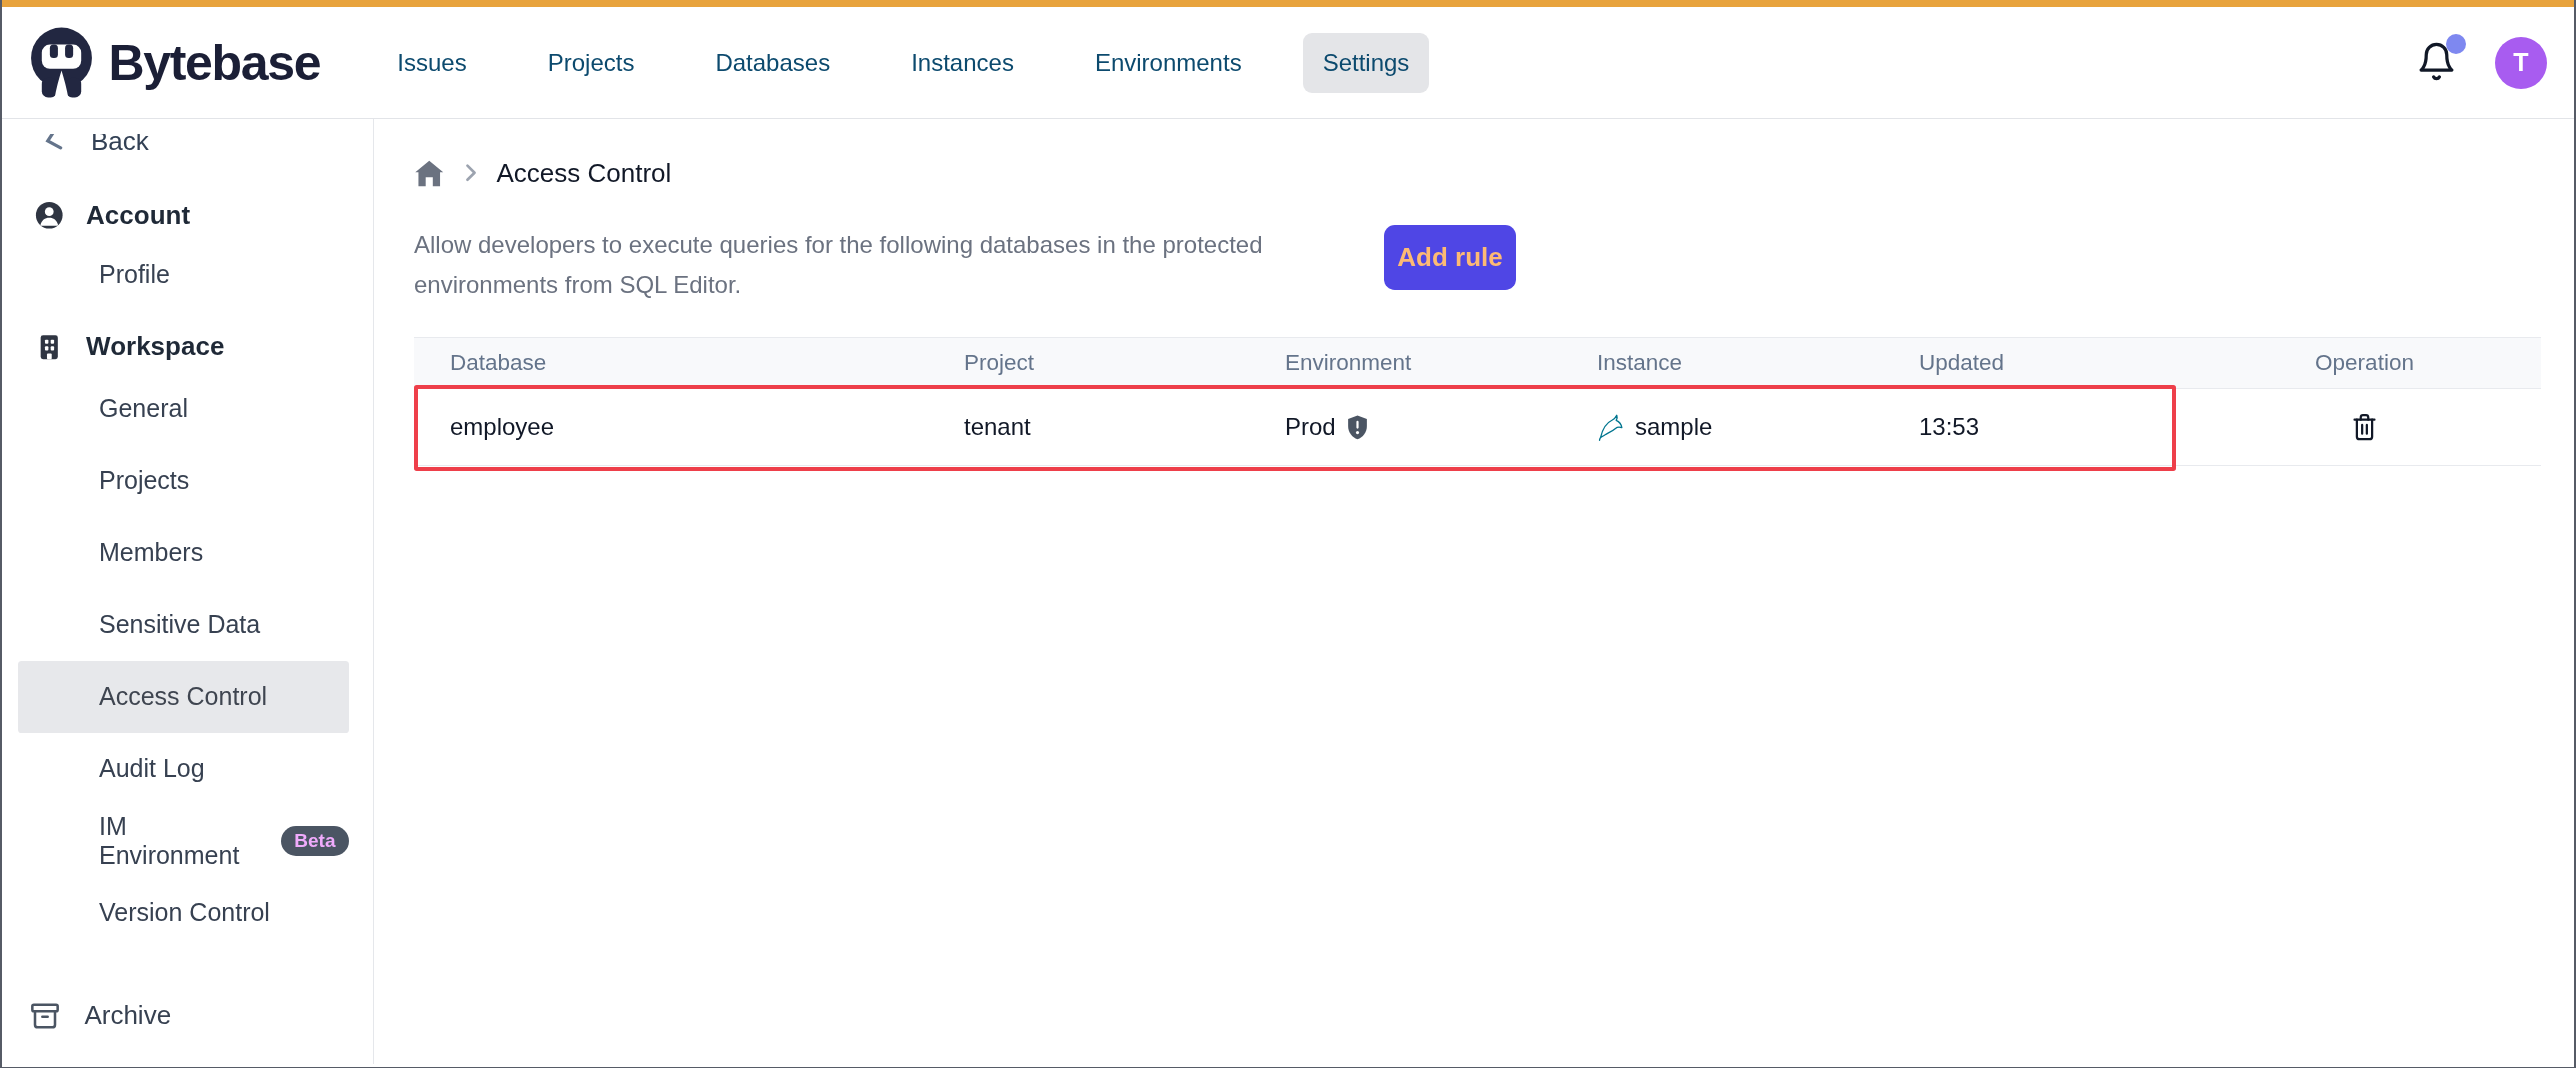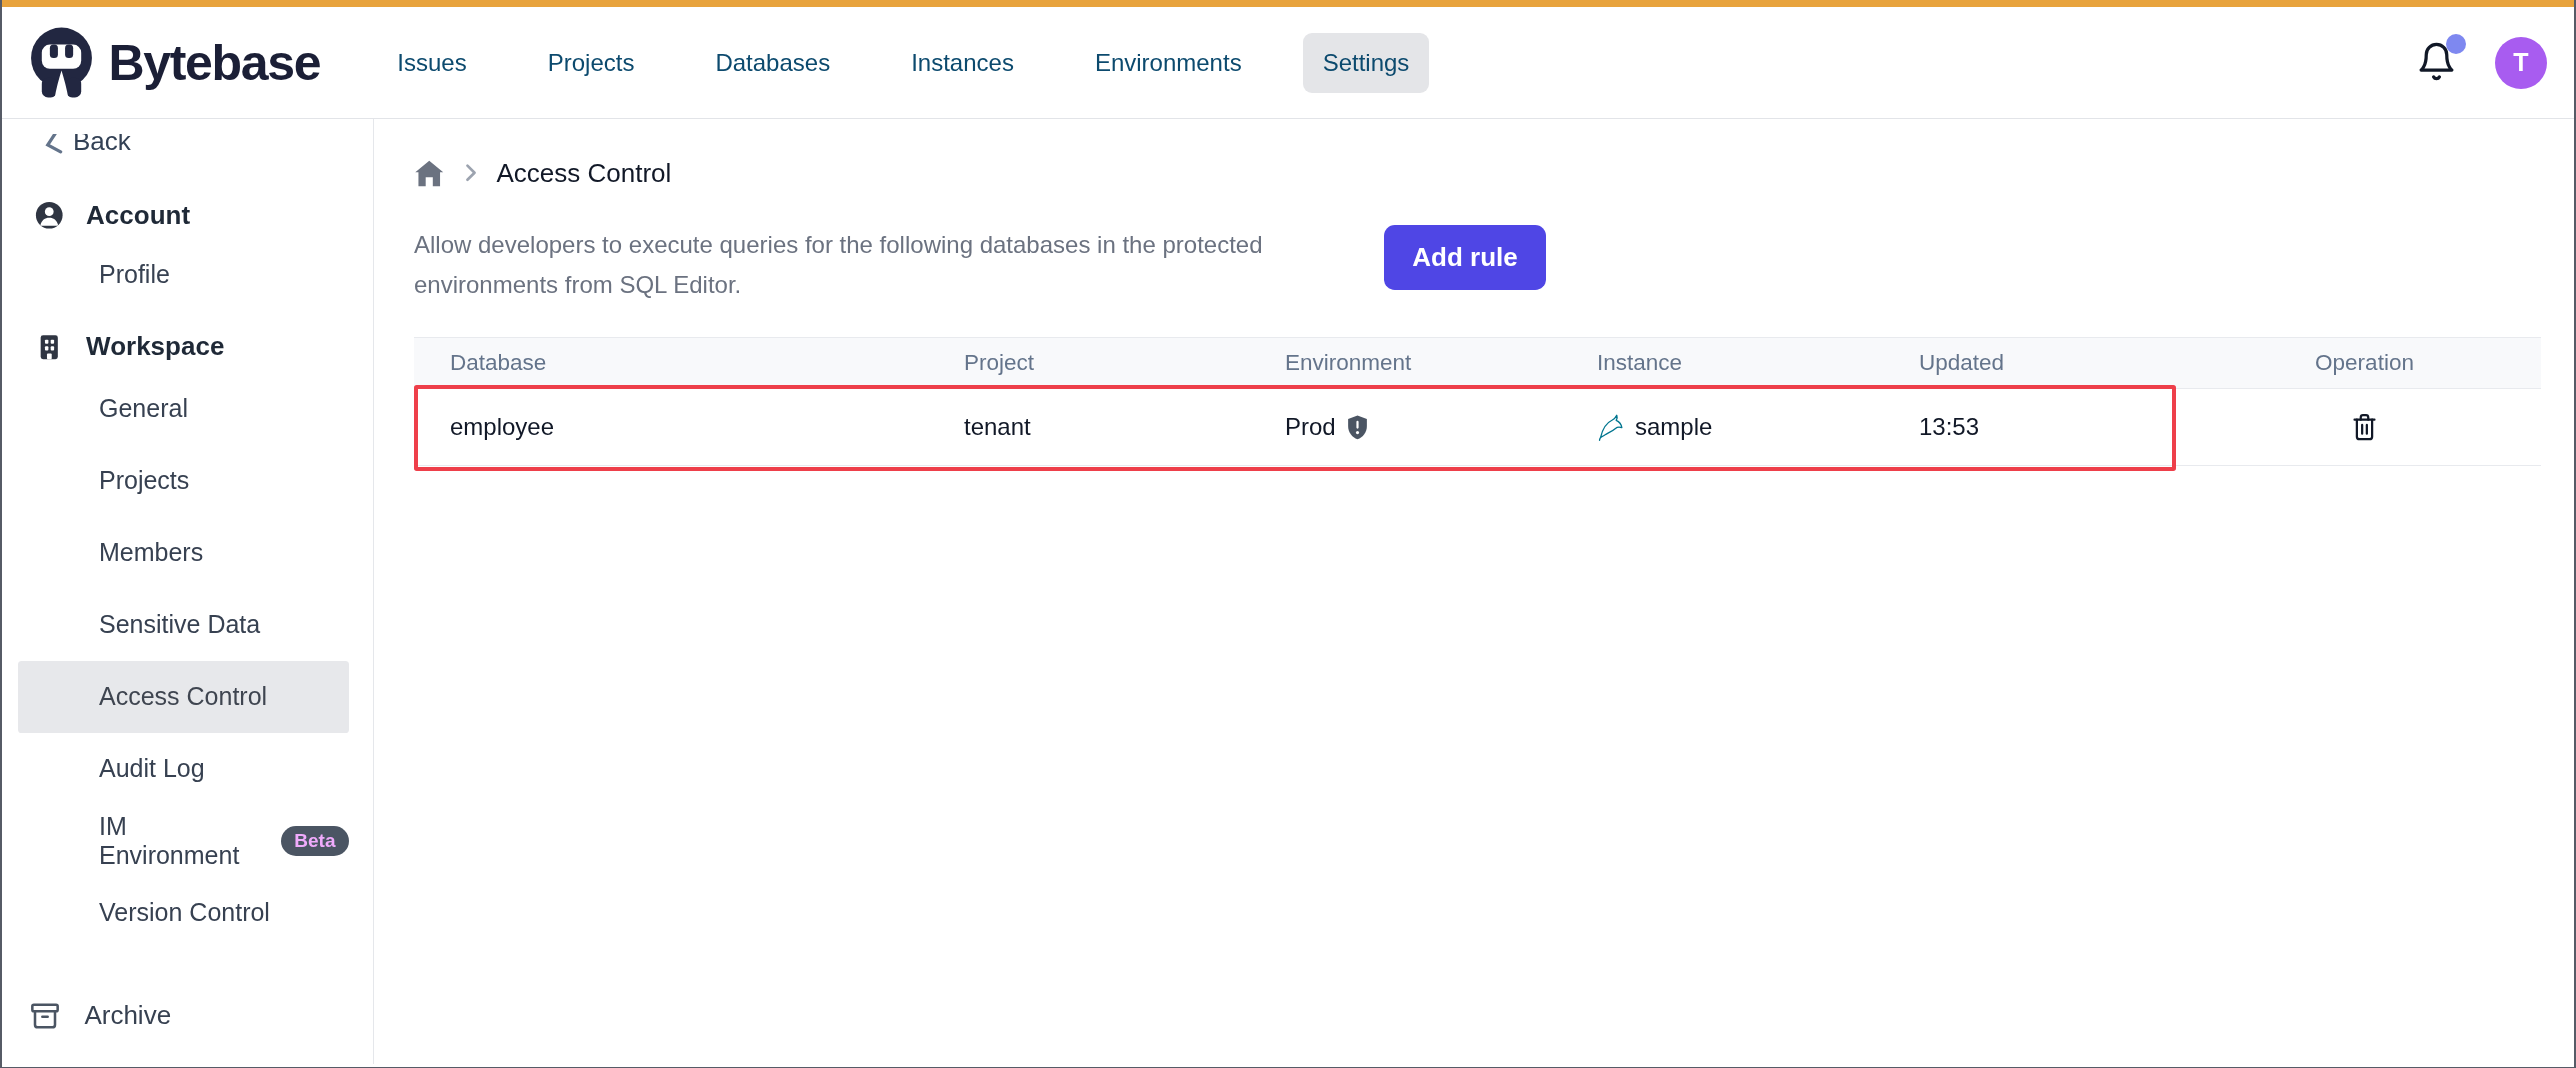--- a/index.html
+++ b/index.html
@@ -28,41 +28,41 @@
   .avatar{ width:52px; height:52px; border-radius:50%; background:#A85CF0; color:#fff;
     display:flex; align-items:center; justify-content:center; font-size:25px; font-weight:600; margin-left:34px; cursor:pointer; }
 
   
   .body-row{ display:flex; height:945px; }
   .sidebar{
     width:372px; border-right:1.8px solid #e5e7eb; padding-top:14.4px;
     display:flex; flex-direction:column; overflow:hidden; background:#fff;
   }
   .back-wrap{ height:40px; overflow:hidden; }
-  .back-row{ display:flex; align-items:flex-end; gap:10px; padding-left:41px; margin-top:-8px; cursor:pointer; }
+  .back-row{ display:flex; align-items:flex-start; gap:28px; padding-left:41px; margin-top:-8px; cursor:pointer; }
   .back-label{ font-size:26px; color:#334155; }
   .side-header{ margin-top:16px; height:52px; display:flex; align-items:center; gap:21.6px; padding-left:32px;
     font-size:26px; font-weight:600; color:#1f2937; }
   .side-header.ws{ margin-top:14.4px;align-items:center; }
   .side-item{ height:72px; display:flex; align-items:center; padding-left:81px; margin:0 24px 0 16px;
     border-radius:3.6px; font-size:25px; color:#374151; cursor:pointer; }
   .side-item.profile{ height:65px; }
   .side-item.active{ background:#e7e8eb; color:#3f4550; }
   .badge{ margin-left:14.4px; background:#4b5563; color:#f0abfc; font-size:19px; font-weight:600;
     padding:5.4px 13.5px; border-radius:897px; line-height:1; }
   .side-footer{ margin-top:auto; margin-bottom:20px; height:57px; display:flex; align-items:center;
     gap:23.4px; padding-left:27px; font-size:26px; color:#374151; cursor:pointer; }
 
   
   .main{ flex:1; padding:38px 33px 0 40px; background:#fff; overflow:hidden; }
   .breadcrumb{ display:flex; align-items:center; gap:18px; height:32px; }
   .crumb-label{ font-size:26px; font-weight:500; color:#111827; }
   .desc-row{ margin-top:36px; display:flex; align-items:flex-start; }
   .desc{ max-width:970px; font-size:24px; line-height:40px; color:#6b7280; }
-  .add-rule-btn{ width:162px; height:65px; border:none; border-radius:10.8px; background:#4F46E5; color:#ffffff;
+  .add-rule-btn{ width:132px; height:65px; border:none; border-radius:10.8px; background:#4F46E5; color:#fdba74;
     font-family:"Liberation Sans",sans-serif; font-size:26px; font-weight:600; cursor:pointer; }
 
   .table{ margin-top:32px; }
   .thead, .trow{ display:grid; grid-template-columns:550px 321px 312px 322px 269px 1fr; align-items:center; }
   .thead{ height:52px; background:#f8f9fb; border-top:0.9px solid #e8eaee; border-bottom:0.9px solid #e8eaee;
     font-size:22.5px; font-weight:500; color:#64748b; }
   .th:first-child{ padding-left:36px; }
   .th.op{ text-align:center; }
   .trow{ height:77px; background:#fff; border-bottom:0.9px solid #e8eaee; position:relative; font-size:24px; color:#111827; }
   .td:first-child{ padding-left:36px; }

